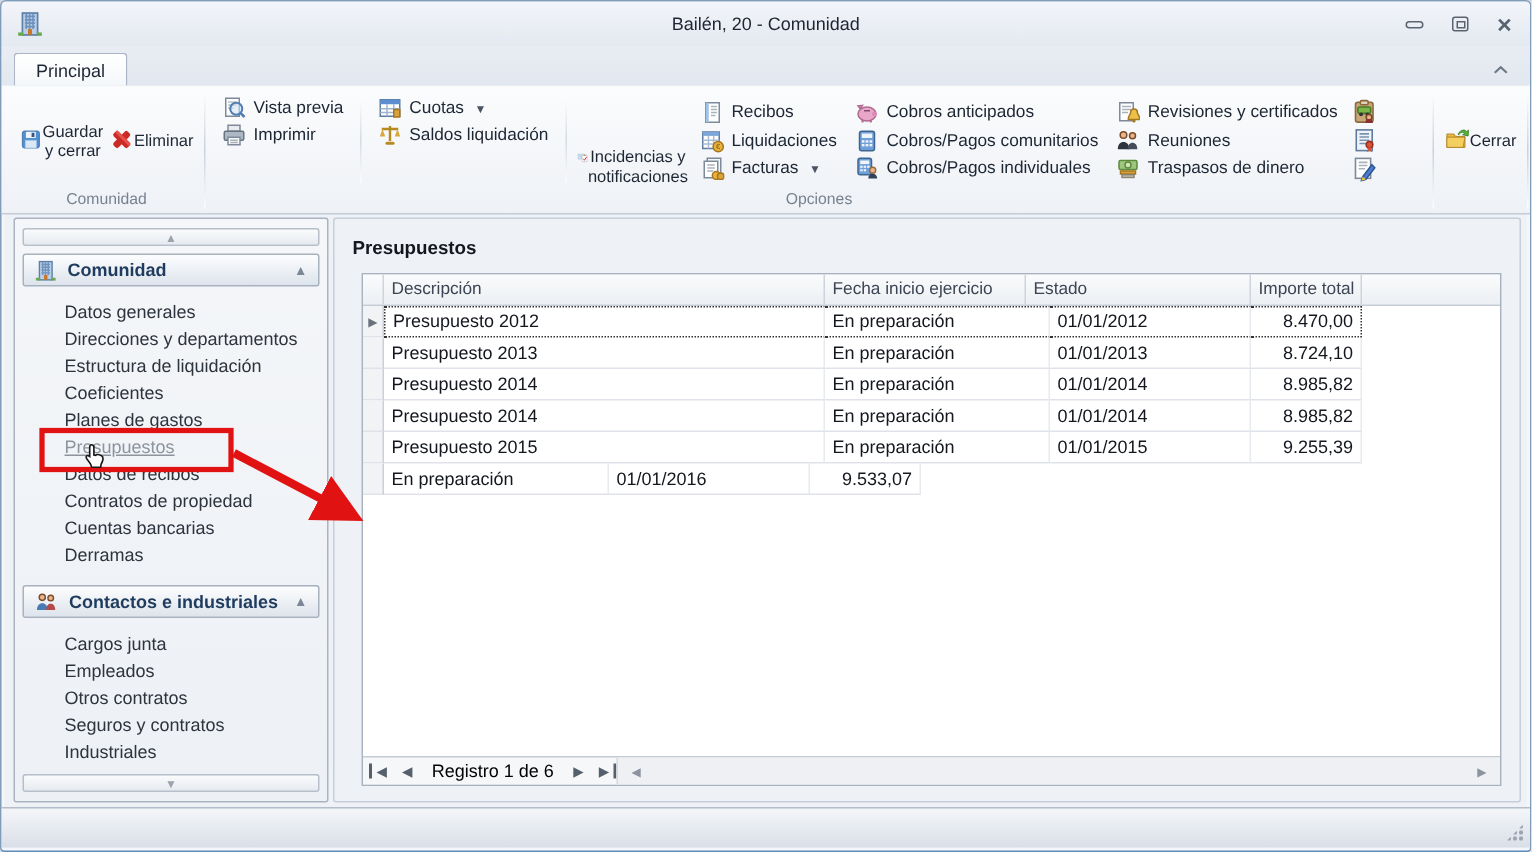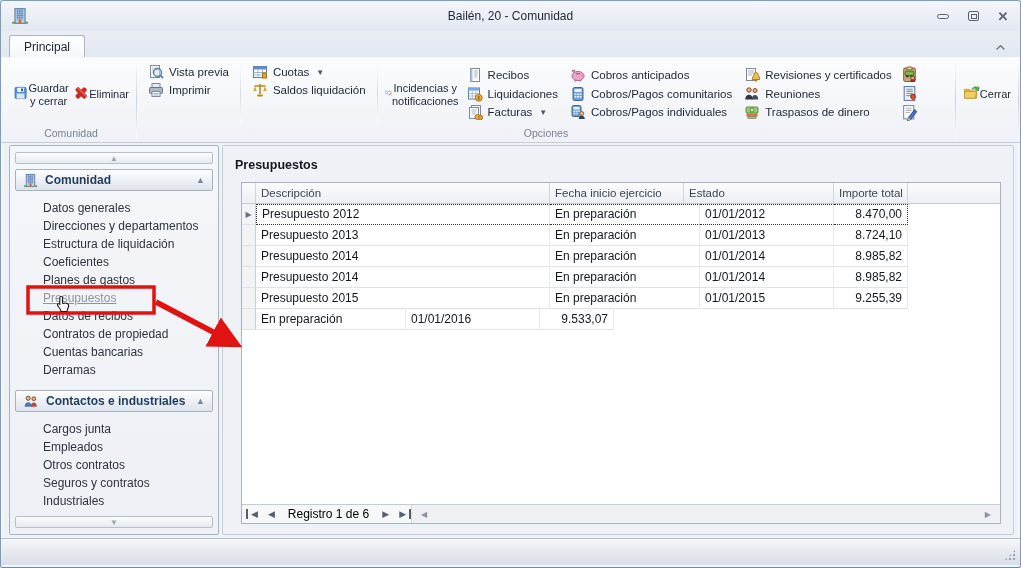--- a/index.html
+++ b/index.html
@@ -218,21 +218,21 @@
               <path d="M3 4l-1.8 5h3.6z" fill="#d9a83c"></path>
                 <path d="M13 4l-1.8 5h3.6z" fill="#d9a83c"></path>
               <rect x="5" y="12.5" width="6" height="2" rx="1" fill="#b58a1e"></rect>
             </svg>
             <span>Saldos liquidación</span>
           </div>
         </div>
 
         <div class="insep"></div>
 
-        <div class="bigbtn" style="width:78px;">
+        <div class="bigbtn" style="width:78px;align-items:flex-end;">
           <svg class="ic" width="34" height="30" viewBox="0 0 34 32">
             <rect x="1" y="6" width="22" height="15" rx="1.5" fill="#cfe3f4" stroke="#7d9cbd"></rect>
             <path d="M1.5 7 12 15 22.5 7" fill="none" stroke="#7d9cbd"></path>
             <rect x="14" y="9" width="16" height="20" rx="2" fill="#e7edf4" stroke="#8a99ab"></rect>
             <rect x="16" y="11" width="12" height="16" fill="#fff"></rect>
             <rect x="19" y="7.5" width="6" height="4" rx="1" fill="#c8a04a"></rect>
             <path d="M18 20l3.5 4.5L28 14" fill="none" stroke="#d42a20" stroke-width="3"></path>
           </svg>
           <span>Incidencias y notificaciones</span>
         </div>

